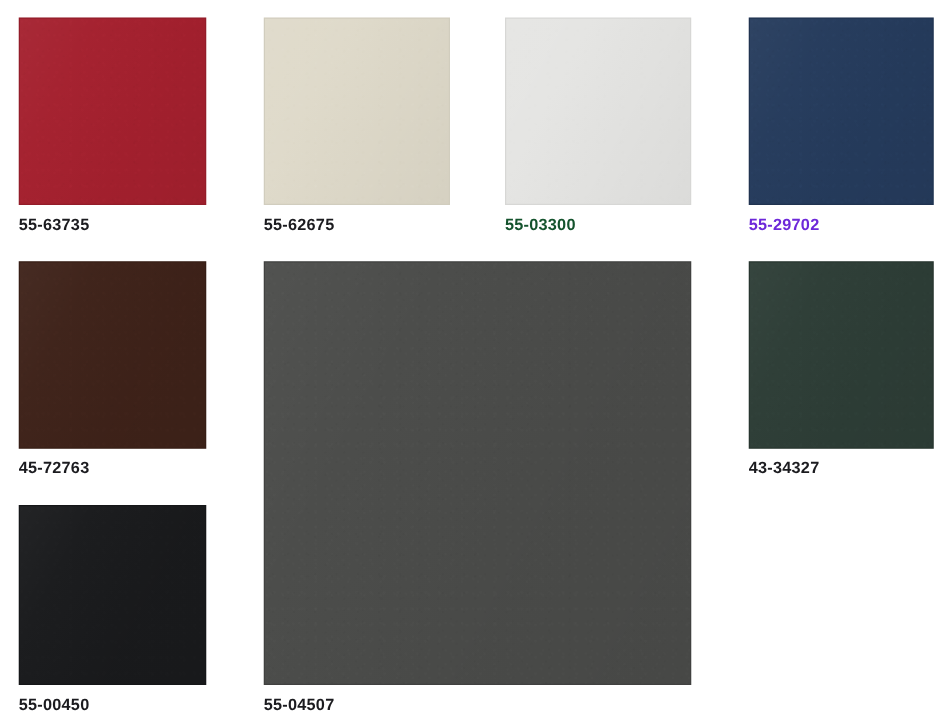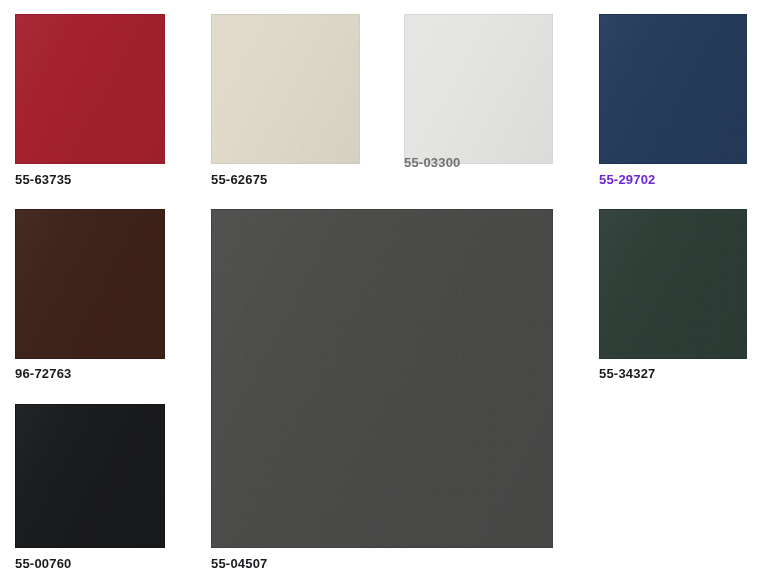--- a/index.html
+++ b/index.html
@@ -78,34 +78,34 @@
       <div class="swatch-chip sheen" style="background: rgb(164, 32, 46); border: 1px solid rgba(0, 0, 0, 0.1);"></div>
     </div>
     <div class="swatch-label" style="left: 15px; top: 172px; color: rgb(27, 27, 31);">55-63735</div>
     <div class="swatch-item" style="left: 211px; top: 14px; width: 149px; height: 150px;">
       <div class="swatch-chip sheen" style="background: rgb(223, 218, 202); border: 1px solid rgba(0, 0, 0, 0.06);"></div>
     </div>
     <div class="swatch-label" style="left: 211px; top: 172px; color: rgb(27, 27, 31);">55-62675</div>
     <div class="swatch-item" style="left: 404px; top: 14px; width: 149px; height: 150px;">
       <div class="swatch-chip sheen" style="background: rgb(229, 229, 227); border: 1px solid rgba(0, 0, 0, 0.06);"></div>
     </div>
-    <div class="swatch-label" style="left: 404px; top: 155px; color: #737373; text-align: right;">55-03300</div>
+    <div class="swatch-label" style="left: 404px; top: 172px; color: #14532d; text-align: right;">55-03300</div>
     <div class="swatch-item" style="left: 599px; top: 14px; width: 148px; height: 150px;">
       <div class="swatch-chip sheen" style="background: rgb(37, 59, 92); border: 1px solid rgba(0, 0, 0, 0.12);"></div>
     </div>
     <div class="swatch-label" style="left: 599px; top: 172px; color: #6d28d9;">55-29702</div>
     <div class="swatch-item" style="left: 15px; top: 209px; width: 150px; height: 150px;">
       <div class="swatch-chip sheen" style="background: rgb(62, 34, 25); border: 1px solid rgba(0, 0, 0, 0.12);"></div>
     </div>
-    <div class="swatch-label" style="left: 15px; top: 366px; color: rgb(27, 27, 31);">96-72763</div>
+    <div class="swatch-label" style="left: 15px; top: 366px; color: rgb(27, 27, 31);">45-72763</div>
     <div class="swatch-item" style="left: 211px; top: 209px; width: 342px; height: 339px;">
       <div class="swatch-chip sheen" style="background: rgb(74, 75, 73); border: 1px solid rgba(0, 0, 0, 0.12);"></div>
     </div>
     <div class="swatch-label" style="left: 211px; top: 556px; color: rgb(27, 27, 31);">55-04507</div>
     <div class="swatch-item" style="left: 599px; top: 209px; width: 148px; height: 150px;">
       <div class="swatch-chip sheen" style="background: rgb(45, 61, 54); border: 1px solid rgba(0, 0, 0, 0.12);"></div>
     </div>
-    <div class="swatch-label" style="left: 599px; top: 366px; color: rgb(27, 27, 31);">55-34327</div>
+    <div class="swatch-label" style="left: 599px; top: 366px; color: rgb(27, 27, 31);">43-34327</div>
     <div class="swatch-item" style="left: 15px; top: 404px; width: 150px; height: 144px;">
       <div class="swatch-chip sheen" style="background: rgb(25, 26, 28); border: 1px solid rgba(0, 0, 0, 0.12);"></div>
     </div>
-    <div class="swatch-label" style="left: 15px; top: 556px; color: rgb(27, 27, 31);">55-00760</div>
+    <div class="swatch-label" style="left: 15px; top: 556px; color: rgb(27, 27, 31);">55-00450</div>
   </div>
 
 </body></html>

